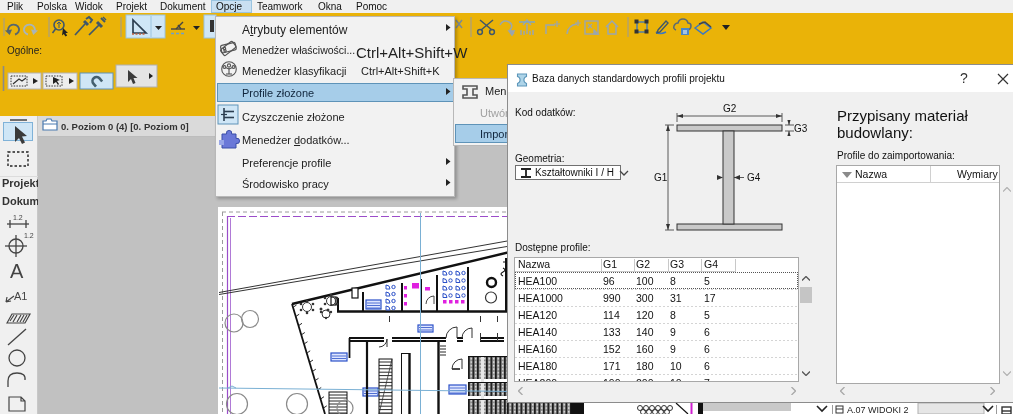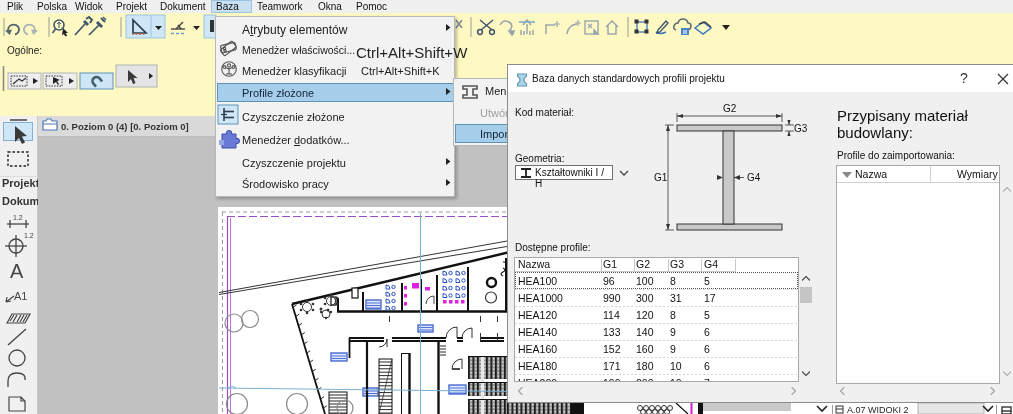--- a/index.html
+++ b/index.html
@@ -1,31 +1,31 @@
 <!DOCTYPE html>
 <html><head><meta charset="utf-8">
 <style>
 html,body{margin:0;padding:0}
-#root{position:relative;width:1013px;height:414px;overflow:hidden;background:#fef9c3;
+#root{position:relative;width:1013px;height:414px;overflow:hidden;background:#eab308;
   font-family:"Liberation Sans",sans-serif;font-size:12px;color:#1a1a1a;}
 .abs{position:absolute}
 .mi{position:absolute;top:0;height:13px;line-height:14px;font-size:10px;color:#111;}
 svg{display:block}
 </style></head>
 <body>
 <div id="root">
 
 <div class="abs" style="left:0;top:0;width:1013px;height:13px;background:#f0f0f0"></div>
 <div class="abs" style="left:211px;top:0;width:41px;height:13px;background:#c9e0f2;border:1px solid #9ac4e0;box-sizing:border-box"></div>
 <span class="mi" style="left:7px">Plik</span>
 <span class="mi" style="left:37px">Polska</span>
 <span class="mi" style="left:75px">Widok</span>
 <span class="mi" style="left:116px">Projekt</span>
 <span class="mi" style="left:160px">Dokument</span>
-<span class="mi" style="left:216px">Baza</span>
+<span class="mi" style="left:216px">Opcje</span>
 <span class="mi" style="left:257px">Teamwork</span>
 <span class="mi" style="left:318px">Okna</span>
 <span class="mi" style="left:356px">Pomoc</span>
 
 <svg class="abs" style="left:0;top:13px" width="1013" height="27" viewBox="0 13 1013 27">
   <g fill="none" stroke="#9a9a9a" stroke-width="1">
     <line x1="4" y1="18" x2="4" y2="36"></line>
         <line x1="49" y1="17" x2="49" y2="37"></line>
     <line x1="121" y1="17" x2="121" y2="37"></line>
     <line x1="471" y1="17" x2="471" y2="37"></line>
@@ -491,21 +491,21 @@
 <div id="menu" class="abs" style="left:215px;top:16px;width:240px;height:181px;background:#f2f2f2;border:1px solid #b8b8b8;box-sizing:border-box;box-shadow:2px 2px 3px rgba(0,0,0,.25)">
   <div class="abs" style="left:1px;top:66px;width:236px;height:17px;background:#a6cde9;border:1px solid #5e93b8"></div>
   <div class="abs" style="left:26px;top:6px;font-size:12px;color:#222">A<u>t</u>rybuty elementów</div>
   <div class="abs" style="left:26px;top:27px;font-size:10.5px;color:#222">Menedżer właściwości...</div>
   <div class="abs" style="left:140px;top:27px;font-size:15px;color:#222">Ctrl+Alt+Shift+W</div>
   <div class="abs" style="left:26px;top:48px;font-size:11px;color:#222">Menedżer klasyfikacji</div>
   <div class="abs" style="left:145px;top:48px;font-size:11px;color:#222">Ctrl+Alt+Shift+K</div>
   <div class="abs" style="left:26px;top:70px;font-size:11px;color:#10253c">Profile złożone</div>
   <div class="abs" style="left:26px;top:94px;font-size:11px;color:#222">Czyszczenie złożone</div>
   <div class="abs" style="left:26px;top:117px;font-size:11px;color:#222">Menedżer <u>d</u>odatków...</div>
-  <div class="abs" style="left:26px;top:140px;font-size:11px;color:#222">Czyszczenie projektu</div>
+  <div class="abs" style="left:26px;top:140px;font-size:11px;color:#222">Preferencje profile</div>
   <div class="abs" style="left:26px;top:161px;font-size:11px;color:#222">Środowisko pracy</div>
   <svg class="abs" style="left:0;top:0" width="238" height="179" viewBox="0 0 238 179">
     <g fill="#222">
       <path d="M230 7 l4.5 3.5 -4.5 3.5 z"></path>
       <path d="M230 71 l4.5 3.5 -4.5 3.5 z"></path>
       <path d="M230 141 l4.5 3.5 -4.5 3.5 z"></path>
       <path d="M230 162 l4.5 3.5 -4.5 3.5 z"></path>
     </g>
 
     <g stroke="#555" stroke-width="1.2" fill="none">
@@ -559,23 +559,23 @@
   <div class="abs" style="left:0;top:0;width:505px;height:27px;background:#ffffff"></div>
   <svg class="abs" style="left:8px;top:8px" width="12" height="14" viewBox="0 0 12 14">
     <path d="M1.5 1 h9 v2.6 c-1.8 0.6 -2.6 1.6 -2.6 3.4 c0 1.8 0.8 2.8 2.6 3.4 V13 h-9 v-2.6 c1.8 -0.6 2.6 -1.6 2.6 -3.4 c0 -1.8 -0.8 -2.8 -2.6 -3.4 z" fill="#aed4e8" stroke="#5c96ba" stroke-width="1.1"></path>
   </svg>
   <div class="abs" style="left:24px;top:8px;font-size:10px;color:#111">Baza danych standardowych profili projektu</div>
   <div class="abs" style="left:452px;top:5px;font-size:14px;color:#333">?</div>
   <svg class="abs" style="left:489px;top:8px" width="12" height="12" viewBox="0 0 12 12">
     <path d="M1 1 L11 11 M11 1 L1 11" stroke="#333" stroke-width="1.2"></path>
   </svg>
 
-  <div class="abs" style="left:7px;top:42px;font-size:10px;color:#111">Kod materiał:</div>
+  <div class="abs" style="left:7px;top:42px;font-size:10px;color:#111">Kod odatków:</div>
   <div class="abs" style="left:7px;top:88px;font-size:10px;color:#111">Geometria:</div>
-  <div class="abs" style="left:7px;top:100px;width:98px;height:15px;background:#fff;border:1px solid #707070;box-sizing:border-box">
+  <div class="abs" style="left:7px;top:100px;width:106px;height:15px;background:#fff;border:1px solid #707070;box-sizing:border-box">
     <svg class="abs" style="left:4px;top:2px" width="12" height="10" viewBox="0 0 12 10">
       <path d="M1 1 l10 0 M1 9 l10 0 M6 1 l0 8" stroke="#222" stroke-width="1.8"></path>
     </svg>
     <div class="abs" style="left:19px;top:1px;font-size:10px;color:#111">Kształtowniki I / H</div>
     <svg class="abs" style="left:103px;top:4px" width="10" height="6" viewBox="0 0 10 6">
           <path d="M1 1 l4 4 4 -4" stroke="#444" stroke-width="1.3" fill="none"></path>
         </svg>
   </div>
 
   <svg class="abs" style="left:140px;top:30px" width="170" height="145" viewBox="0 0 170 145">

